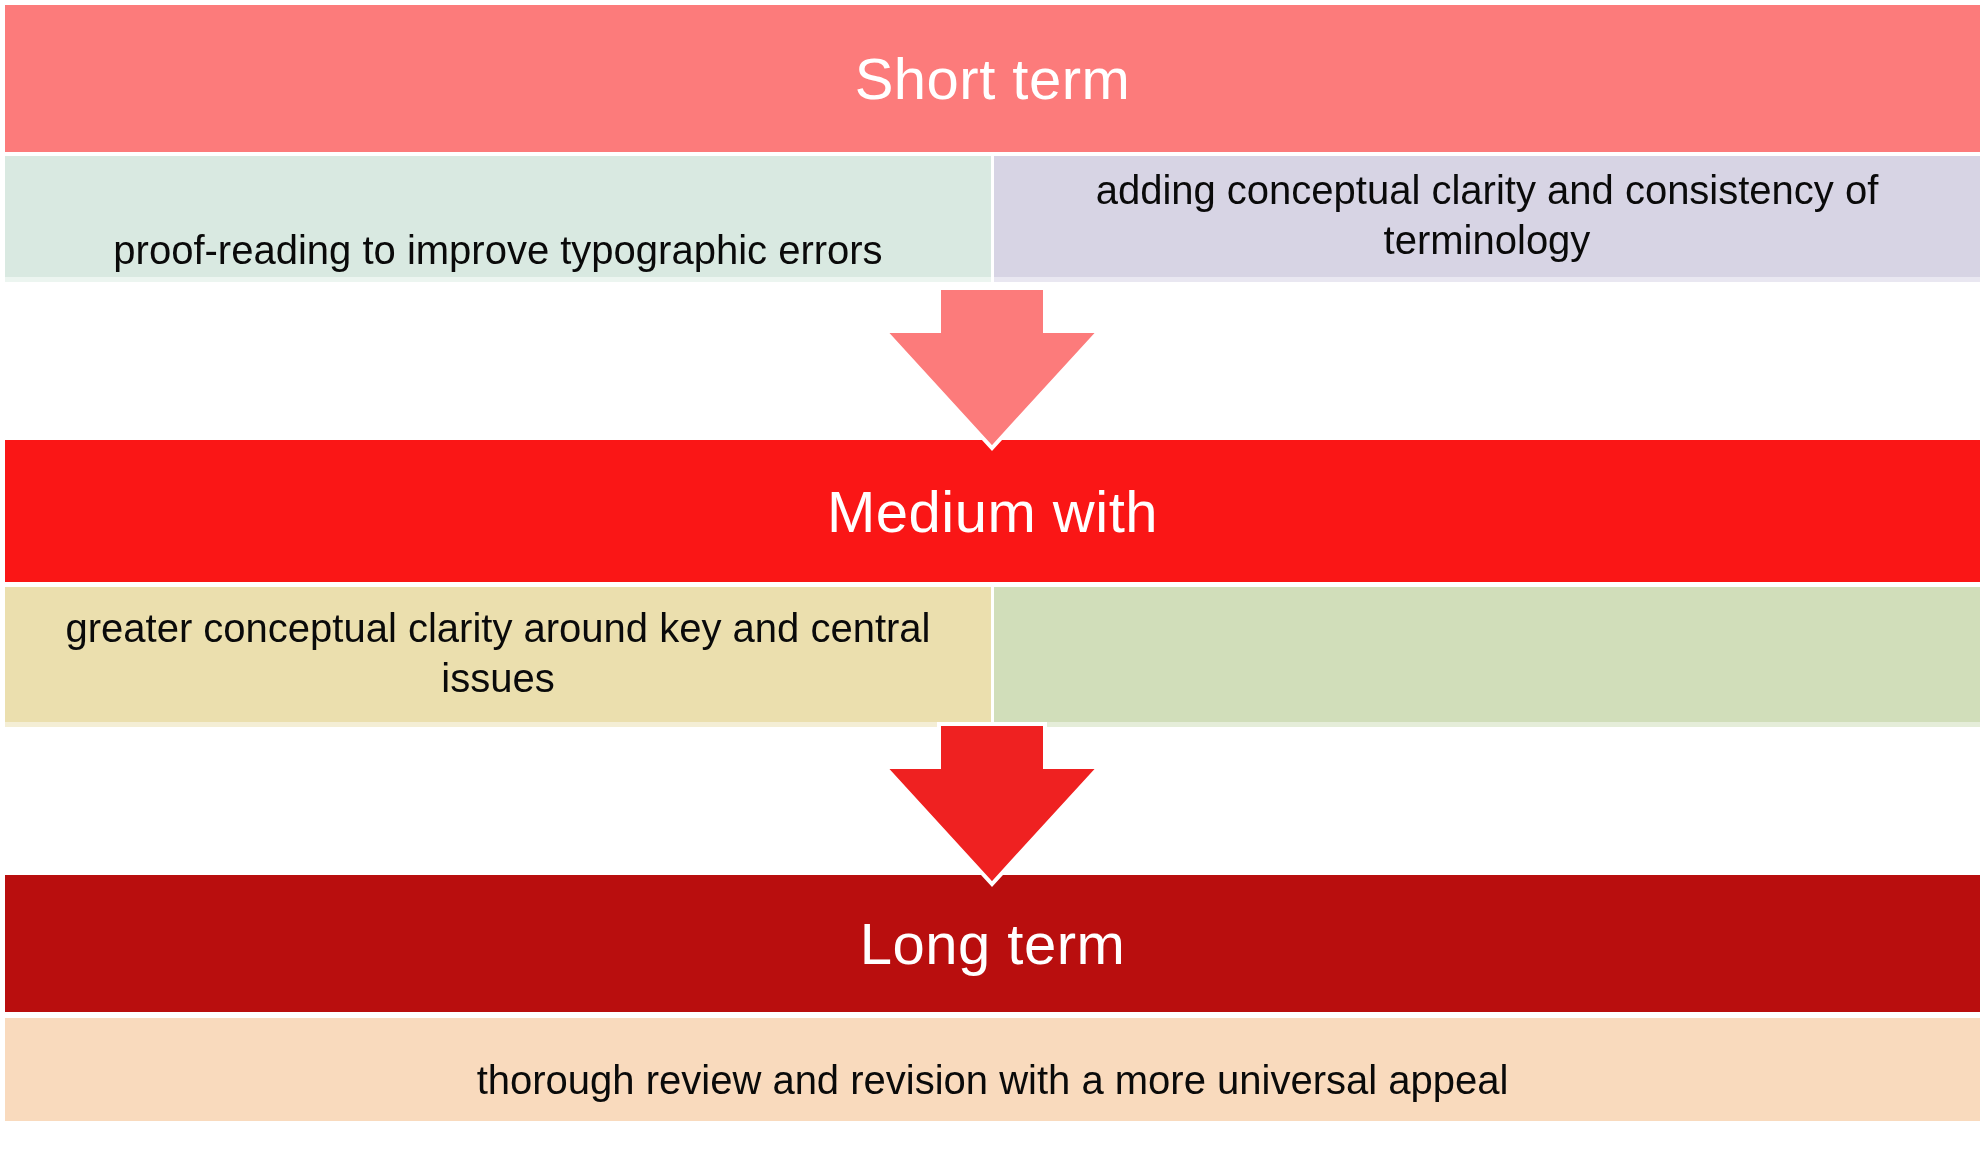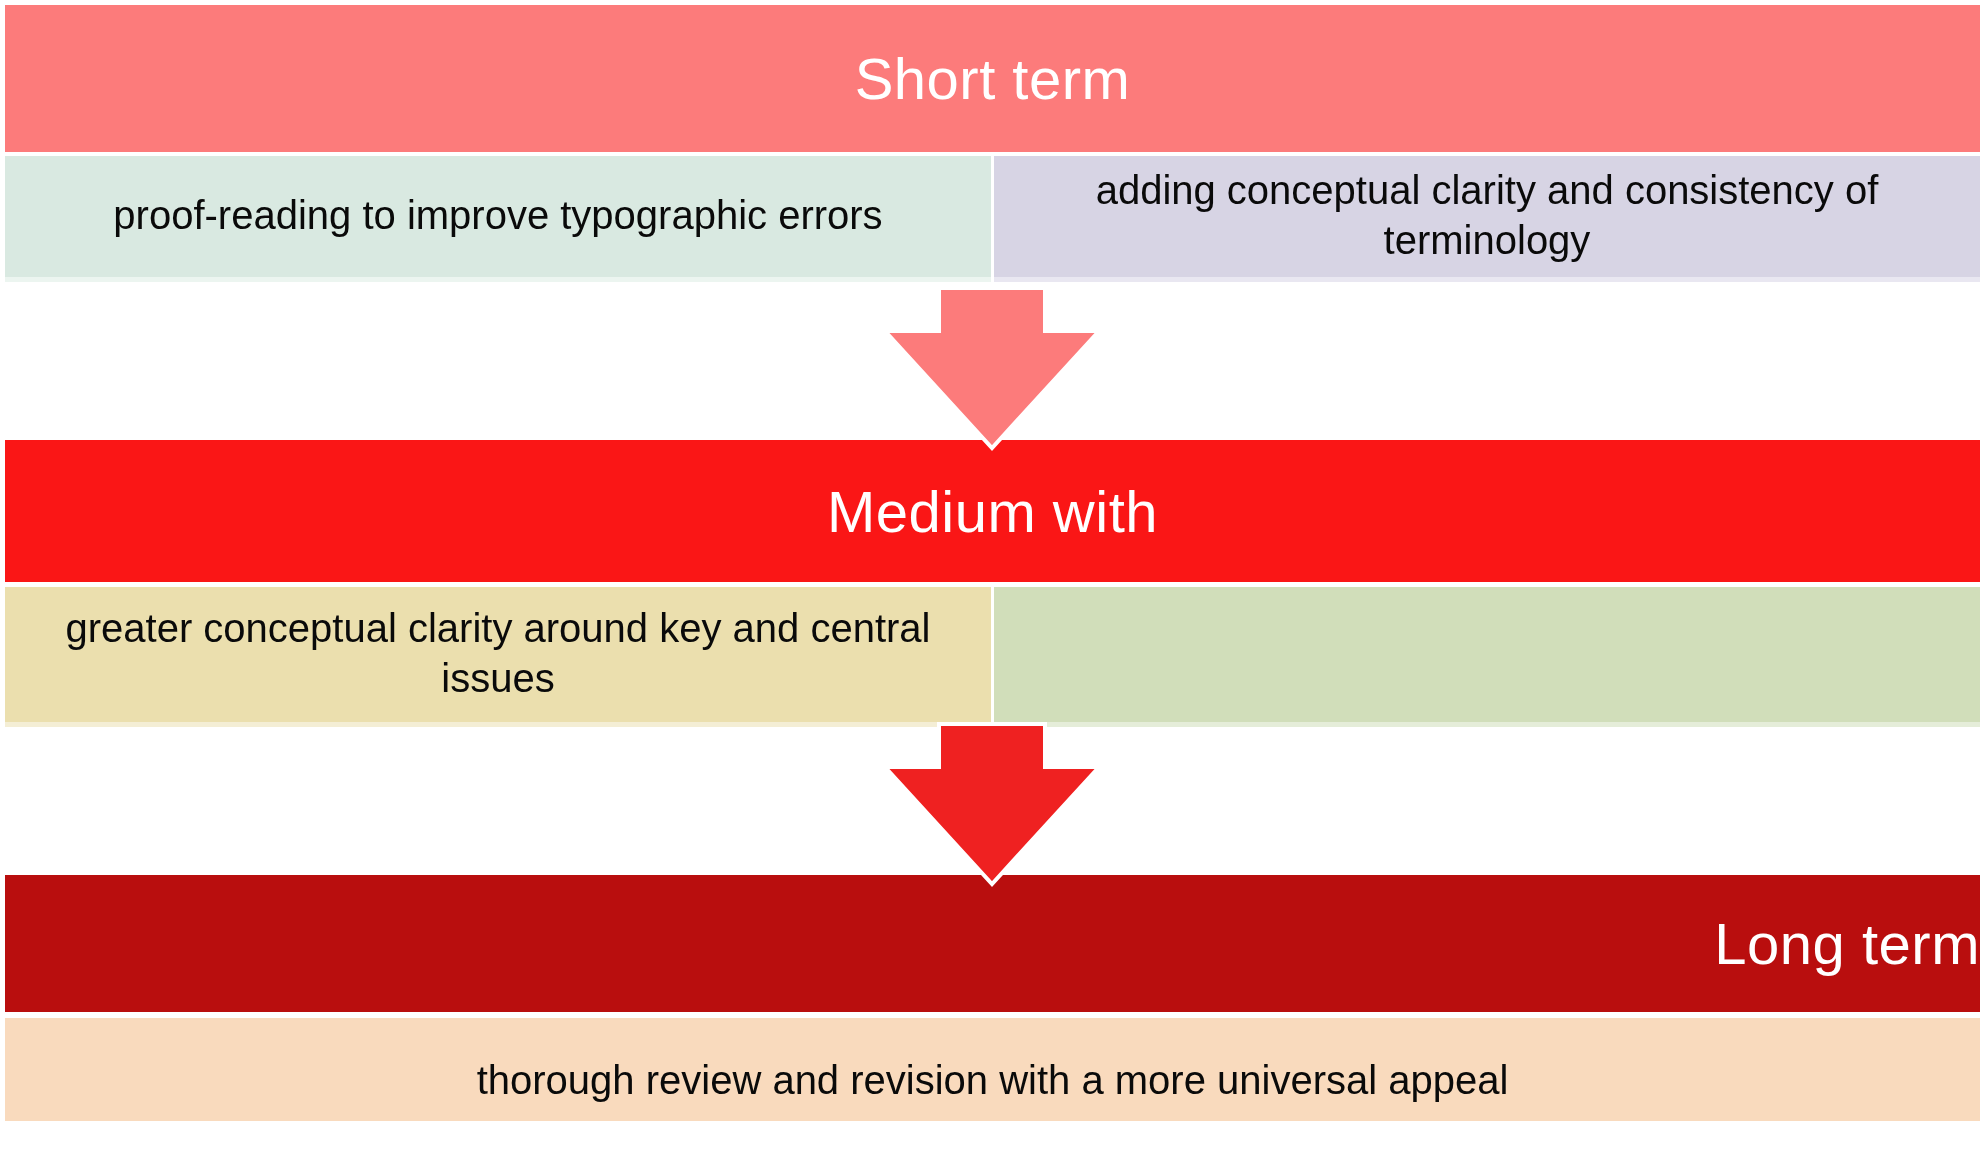--- a/index.html
+++ b/index.html
@@ -79,25 +79,25 @@
 <div class="canvas">
 
   <div class="band" id="band-short" style="background: rgb(252, 123, 123);">
     <span class="band-label">Short term</span>
   </div>
 
   <div class="band" id="band-medium" style="background: rgb(250, 22, 22);">
     <span class="band-label">Medium with</span>
   </div>
 
-  <div class="band" id="band-long" style="background: rgb(185, 14, 14); justify-content: flex-end;">
+  <div class="band" id="band-long" style="background: rgb(185, 14, 14);">
     <span class="band-label">Long term</span>
   </div>
 
-  <div class="cell" id="cell-short-left" style="background: rgb(217, 233, 225);">
+  <div class="cell" id="cell-short-left" style="background: rgb(217, 233, 225); align-items: flex-end;">
     <span>proof-reading to improve typographic errors</span>
     <span class="cell-edge" style="background: rgb(236, 245, 240);"></span>
   </div>
 
   <div class="cell" id="cell-short-right" style="background: rgb(215, 212, 228); text-align: center;">
     <span>adding conceptual clarity and consistency of terminology</span>
     <span class="cell-edge" style="background: rgb(233, 231, 241);"></span>
   </div>
 
   <div class="arrow" id="arrow-1">

